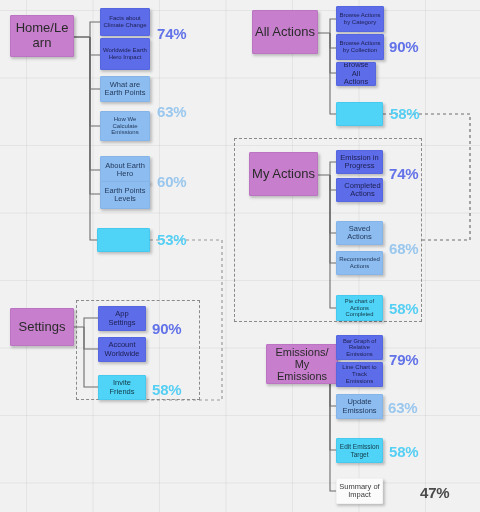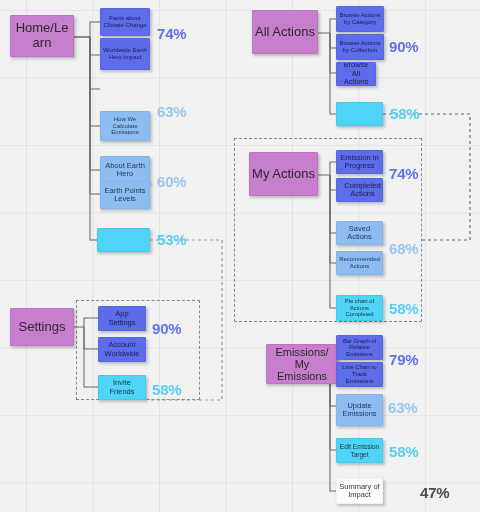--- a/index.html
+++ b/index.html
@@ -138,20 +138,21 @@
 
   <div class="dashbox" style="left:234px;top:138px;width:188px;height:184px;"></div>
   <div class="dashbox" style="left:76px;top:300px;width:124px;height:100px;"></div>
 
   <div class="node n-purple" style="left:10px;top:15px;width:64px;height:42px;font-size:13px;">Home/Le arn</div>
 
   <div class="node n-indigo" style="left:100px;top:8px;width:50px;height:28px;font-size:6px;">Facts about Climate Change</div>
   <div class="node n-indigo" style="left:100px;top:38px;width:50px;height:32px;font-size:6px;">Worldwide Earth Hero Impact</div>
   <div class="pct p-indigo" style="left:157px;top:25px;">74%</div>
 
+  <div class="node n-lblue" style="left:100px;top:76px;width:50px;height:26px;font-size:7.5px;">What are Earth Points</div>
   <div class="node n-lblue" style="left:100px;top:111px;width:50px;height:30px;font-size:6px;">How We Calculate Emissions</div>
   <div class="pct p-lblue" style="left:157px;top:103px;">63%</div>
 
   <div class="node n-lblue" style="left:100px;top:156px;width:50px;height:28px;font-size:7.5px;">About Earth Hero</div>
   <div class="node n-lblue" style="left:100px;top:181px;width:50px;height:28px;font-size:7.5px;">Earth Points Levels</div>
   <div class="pct p-lblue" style="left:157px;top:173px;">60%</div>
 
   <div class="node n-cyan" style="left:97px;top:228px;width:53px;height:24px;font-size:7px;"></div>
   <div class="pct p-cyan" style="left:157px;top:231px;">53%</div>
 
@@ -186,21 +187,21 @@
 
   <div class="node n-cyan" style="left:98px;top:375px;width:48px;height:25px;font-size:7.5px;">Invite Friends</div>
   <div class="pct p-cyan" style="left:152px;top:381px;">58%</div>
 
   <div class="node n-purple" style="left:246px;top:344px;width:72px;height:40px;font-size:11px;margin-left:20px;">Emissions/ My Emissions</div>
 
   <div class="node n-indigo" style="left:336px;top:335px;width:47px;height:25px;font-size:5.8px;">Bar Graph of Relative Emissions</div>
   <div class="node n-indigo" style="left:336px;top:362px;width:47px;height:25px;font-size:6px;">Line Chart to Track Emissions</div>
   <div class="pct p-indigo" style="left:389px;top:351px;">79%</div>
 
-  <div class="node n-lblue" style="left:336px;top:394px;width:47px;height:32px;font-size:7.5px;">Update Emissions</div>
+  <div class="node n-lblue" style="left:336px;top:394px;width:47px;height:25px;font-size:7.5px;">Update Emissions</div>
   <div class="pct p-lblue" style="left:388px;top:399px;">63%</div>
 
   <div class="node n-cyan" style="left:336px;top:438px;width:47px;height:25px;font-size:6.5px;">Edit Emission Target</div>
   <div class="pct p-cyan" style="left:389px;top:443px;">58%</div>
 
   <div class="node n-white" style="left:336px;top:478px;width:47px;height:26px;font-size:7.5px;">Summary of Impact</div>
   <div class="pct p-grey" style="left:390px;top:484px;margin-left:30px;">47%</div>
 
 </div>
 

